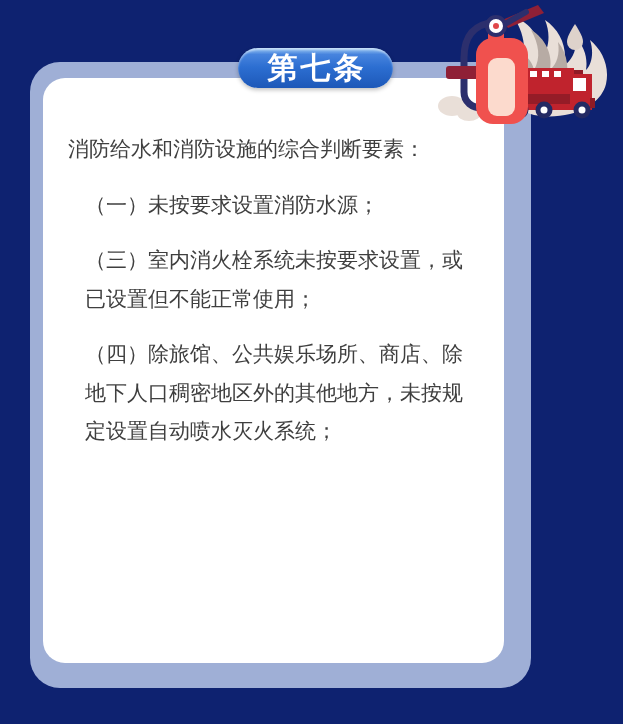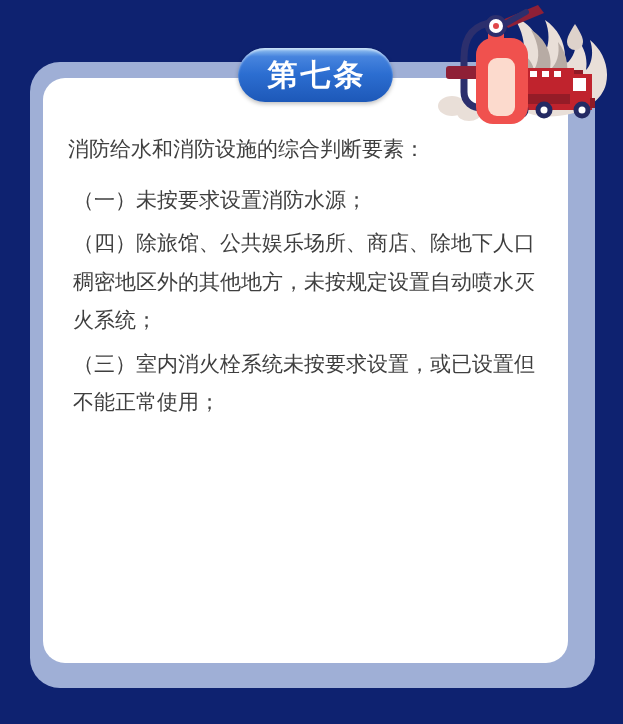--- a/index.html
+++ b/index.html
@@ -11,21 +11,21 @@
     width: 623px;
     height: 724px;
     background: #0e2270;
     overflow: hidden;
   }
   
   .card {
     position: absolute;
     left: 30px;
     top: 62px;
-    width: 565px;
+    width: 501px;
     height: 626px;
     background: #9fafd6;
     border-radius: 30px;
   }
   .card-inner {
     position: absolute;
     left: 13px;
     top: 16px;
     right: 27px;
     bottom: 25px;
@@ -37,28 +37,28 @@
     left: 25px;
     right: 18px;
     top: 52px;
     color: #3f3f3f;
     font-size: 21px;
     line-height: 38.5px;
     word-break: break-all;
     text-align: left;
   }
   .content .heading { margin: 0 0 12px 0; }
-  .content .item    { margin: 5px; }
+  .content .item    { margin: 17px; }
 
   .badge {
     position: absolute;
     left: 238px;
     top: 48px;
     width: 155px;
-    height: 54px;
+    height: 40px;
     border-radius: 27px;
     background: linear-gradient(180deg, #9cc9f3 0%, #4784de 16%, #2c6ed1 48%, #1d58b8 100%);
     box-shadow: inset 0 2px 2px rgba(255,255,255,0.45), 0 2px 4px rgba(0,0,0,0.25);
     display: flex;
     align-items: center;
     justify-content: center;
     z-index: 5;
   }
   .badge span {
     color: #ffffff;
@@ -79,22 +79,22 @@
 </head>
 <body>
 
 <div class="screen">
 
   <div class="card">
     <div class="card-inner">
       <div class="content">
         <p class="heading">消防给水和消防设施的综合判断要素：</p>
         <p class="item">（一）未按要求设置消防水源；</p>
+        <p class="item">（三）室内消火栓系统未按要求设置，或已设置但不能正常使用；</p>
         <p class="item">（四）除旅馆、公共娱乐场所、商店、除地下人口稠密地区外的其他地方，未按规定设置自动喷水灭火系统；</p>
-        <p class="item">（三）室内消火栓系统未按要求设置，或已设置但不能正常使用；</p>
       </div>
     </div>
   </div>
 
   <div class="badge">
     <span>第七条</span>
   </div>
 
   <div class="illustration">
     <svg width="185" height="122" viewBox="0 0 185 122" xmlns="http://www.w3.org/2000/svg">

